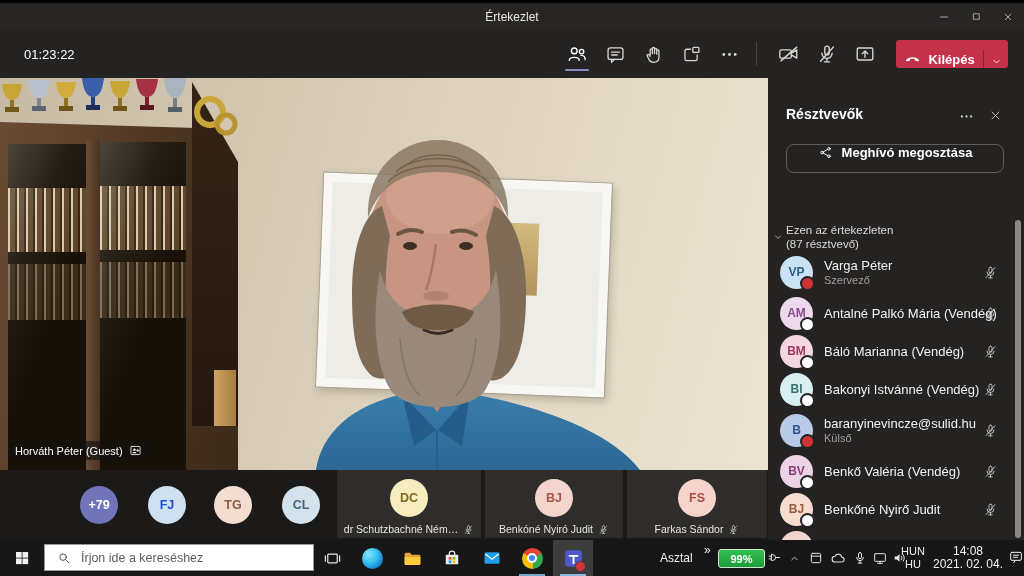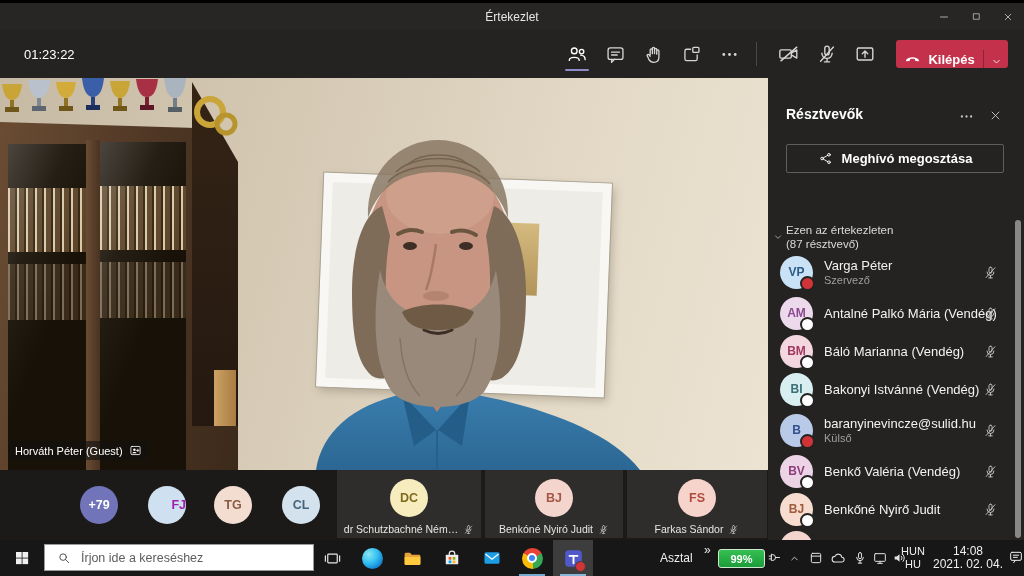--- a/index.html
+++ b/index.html
@@ -61,41 +61,41 @@
   .fav{position:absolute;top:16px;width:38px;height:38px;border-radius:50%;display:flex;align-items:center;justify-content:center;
     font-size:12.5px;font-weight:bold;}
   .tile{position:absolute;top:0;height:68px;background:#2e2d2b;}
   .tile .tav{position:absolute;top:9px;left:50%;transform:translateX(-50%);width:38px;height:38px;border-radius:50%;
     display:flex;align-items:center;justify-content:center;font-size:12.5px;font-weight:bold;}
   .tile .tlabel{position:absolute;bottom:3px;left:0;right:0;display:flex;align-items:center;justify-content:center;gap:5px;
     color:#e8e6e3;font-size:10.5px;white-space:nowrap;}
 
   
   .c-ovf{background:#7174b8;color:#fff;}
-  .c-fj{background:#cfe0f1;color:#a21caf;justify-content:flex-end;}
+  .c-fj{background:#cfe0f1;color:#1d4ed8;}
   .c-tg{background:#f3ddd1;color:#8a5a44;}
   .c-cl{background:#d3e2ec;color:#47657a;}
   .c-dc{background:#f7ecbe;color:#7d6b1e;}
   .c-bj{background:#f4d5cd;color:#a65847;}
   .c-fs{background:#f6d3cb;color:#b04a3e;}
   .c-vp{background:#c9e2f5;color:#2b5d87;}
   .c-am{background:#ecd9ec;color:#8b4a8f;}
   .c-bi{background:#d9eef0;color:#3a7078;}
   .c-bm{background:#f4d6e0;color:#a13a62;}
   .c-b {background:#b9c9e8;color:#34508c;}
   .c-bv{background:#ecd4e6;color:#8f3e7a;}
   .c-bj2{background:#f6ddd0;color:#a05a3c;}
 
   
   #panel{position:absolute;top:78px;left:768px;width:256px;height:462px;background:#242322;overflow:hidden;}
   #p-title{position:absolute;left:18px;top:28px;font-size:14px;font-weight:bold;color:#fff;}
   #p-more{position:absolute;left:190px;top:30px;color:#c8c6c4;}
   #p-close{position:absolute;left:220px;top:30px;color:#c8c6c4;}
-  #invite-btn{position:absolute;left:18px;right:20px;top:66px;height:27px;border:1px solid #605e5c;border-radius:2px;
-    display:flex;align-items:center;justify-content:center;gap:9px;color:#fff;font-size:13px;font-weight:bold;}
+  #invite-btn{position:absolute;left:18px;right:20px;top:66px;height:27px;border:1px solid #605e5c;border-radius:8px;
+    display:flex;justify-content:center;gap:9px;color:#fff;font-size:13px;font-weight:bold;}
   #section-row{position:absolute;left:4px;right:14px;top:146px;display:flex;align-items:center;}
   #section-chev{color:#c8c6c4;margin-top:-2px;}
   #section-label{width:122px;margin-left:2px;font-size:11.5px;line-height:13.5px;color:#dcdad8;}
   #muteall-btn{margin-left:auto;height:22px;padding:0 9px;border:1px solid #8a8886;border-radius:2px;
     display:flex;align-items:center;color:#fff;font-size:11.5px;white-space:nowrap;}
   #plist{position:absolute;left:0;right:0;top:172px;}
   .prow{position:relative;display:flex;align-items:center;padding-left:12px;}
   .h44{height:44px;}.h38{height:38px;}
   .pav{position:relative;width:33px;height:33px;border-radius:50%;flex:none;display:flex;align-items:center;justify-content:center;
     font-size:12px;font-weight:bold;}

